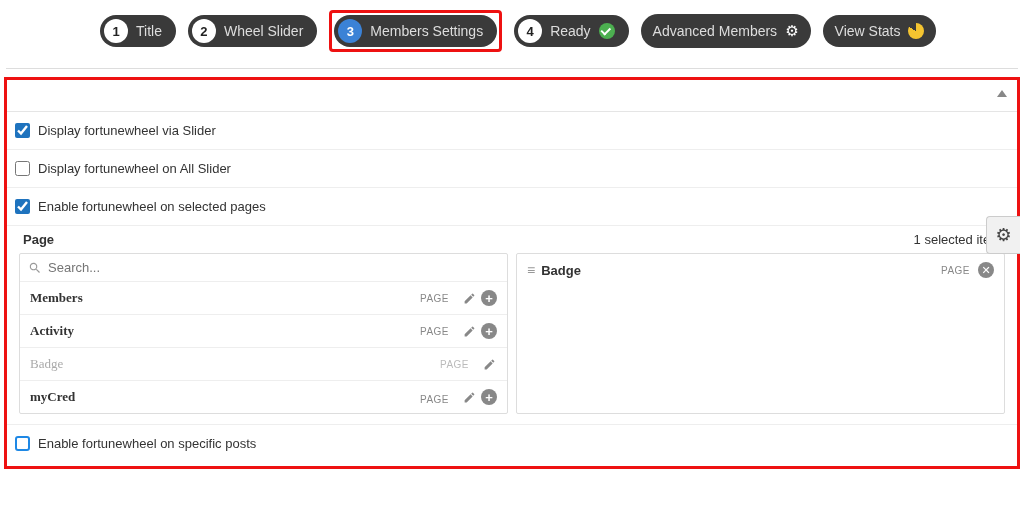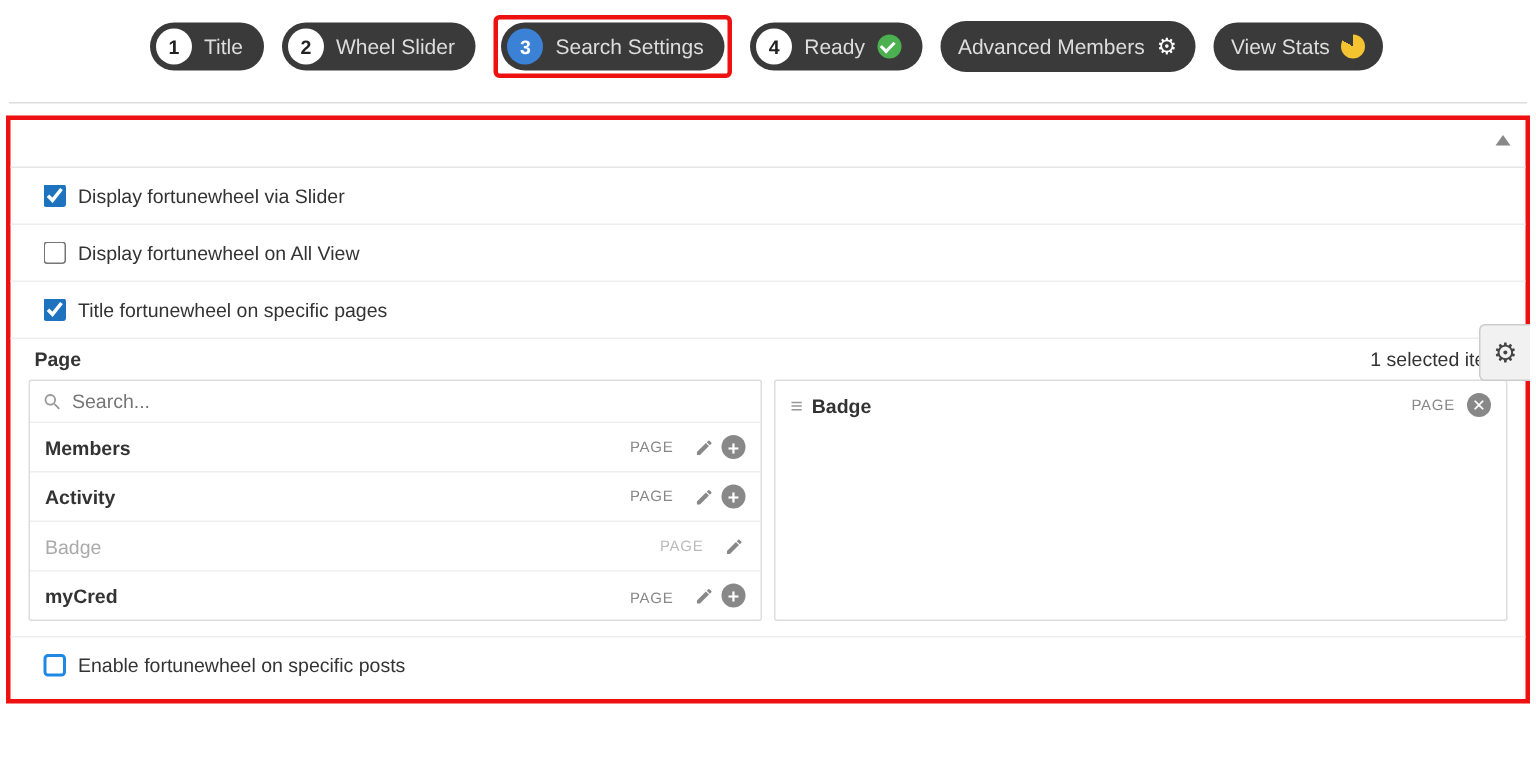--- a/index.html
+++ b/index.html
@@ -10,33 +10,33 @@
   .pill.active .num { background: #3b82d6; color: #fff; }
   .pill .check { width: 16px; height: 16px; border-radius: 50%; background: #4caf50; margin-left: 8px; display: inline-flex; align-items: center; justify-content: center; }
   .pill .check::after { content: ""; width: 7px; height: 4px; border-left: 2px solid #fff; border-bottom: 2px solid #fff; transform: rotate(-45deg) translate(0,-1px); }
   .pill .gear { margin-left: 8px; color: #fff; font-size: 15px; }
   .step-wrap { display: inline-flex; }
   .step-wrap.highlight { border: 3px solid #e11; border-radius: 4px; padding: 2px; }
   .hr { height: 1px; background: #ddd; margin: 0 6px 8px 6px; }
   .panel { border: 3px solid #e11; margin: 0 4px 4px 4px; padding: 4px 0 4px 0; position: relative; }
   .accordion-head { height: 28px; border-bottom: 1px solid #e5e5e5; position: relative; }
   .accordion-head .arrow { position: absolute; right: 10px; top: 6px; width: 0; height: 0; border-left: 5px solid transparent; border-right: 5px solid transparent; border-bottom: 7px solid #888; }
-  .row-opt { display: flex; align-items: center; gap: 8px; padding: 11px 22px; border-bottom: 1px solid #eee; }
+  .row-opt { display: flex; align-items: center; gap: 8px; padding: 11px 8px; border-bottom: 1px solid #eee; }
   .row-opt input[type=checkbox] { width: 15px; height: 15px; accent-color: #1e73be; }
   .chk-blue { width: 15px; height: 15px; border: 2px solid #1e88e5; border-radius: 3px; display: inline-block; }
   .section-head { display: flex; justify-content: space-between; align-items: center; padding: 6px 16px; font-size: 13px; }
   .section-head .lbl { font-weight: bold; }
   .two-col { display: flex; gap: 8px; padding: 0 12px 10px 12px; }
   .col { flex: 1; border: 1px solid #ddd; border-radius: 2px; background: #fff; }
   .search { display: flex; align-items: center; gap: 6px; padding: 6px 8px; border-bottom: 1px solid #eee; color: #999; }
   .search svg { width: 14px; height: 14px; fill: #999; }
   .search input { border: none; outline: none; font-size: 13px; flex: 1; color: #be185d; }
   .list-row { display: flex; align-items: center; padding: 8px 10px; border-bottom: 1px solid #eee; font-size: 13px; }
   .list-row:last-child { border-bottom: none; align-items: flex-end; }
-  .list-row .name { font-weight: bold; flex: 1; }
+  .list-row .name { font-weight: bold; flex: 1; font-family: Liberation Serif, serif; }
   .list-row.dim .name { color: #aaa; font-weight: normal; }
   .list-row.dim .tag { color: #bbb; }
   .tag { font-size: 10px; color: #888; letter-spacing: 0.5px; margin-right: 8px; }
   .ico { width: 16px; height: 16px; display: inline-flex; align-items: center; justify-content: center; margin-left: 4px; cursor: pointer; }
   .circ { width: 16px; height: 16px; border-radius: 50%; background: #888; color: #fff; display: inline-flex; align-items: center; justify-content: center; font-weight: bold; font-size: 13px; line-height: 1; }
   .pencil svg { width: 13px; height: 13px; fill: #888; }
   .sel-row { display: flex; align-items: center; padding: 8px 10px; font-size: 13px; }
   .sel-row .drag { color: #999; margin-right: 8px; font-size: 14px; letter-spacing: -2px; }
   .sel-row .name { font-weight: bold; flex: 1; }
   .sel-row .x { width: 16px; height: 16px; border-radius: 50%; background: #888; color: #fff; display: inline-flex; align-items: center; justify-content: center; font-size: 11px; cursor: pointer; }
@@ -55,21 +55,21 @@
     </span>
   <span class="step-wrap">
       <span class="pill">
         <span class="num">2</span>
         <span>Wheel Slider</span>
       </span>
     </span>
   <span class="step-wrap highlight">
       <span class="pill active">
         <span class="num">3</span>
-        <span>Search Settings</span>
+        <span>Members Settings</span>
       </span>
     </span>
   <span class="step-wrap">
       <span class="pill">
         <span class="num">4</span>
         <span>Ready</span>
         <span class="check"></span>
       </span>
     </span>
   <span class="pill" style="padding:8px 12px">
@@ -88,25 +88,25 @@
   <div class="accordion-head">
       <span class="arrow"></span>
     </div>
 
   <label class="row-opt">
     <input type="checkbox" checked="" style="">
     <span>Display fortunewheel via Slider</span>
   </label>
   <label class="row-opt">
     <input type="checkbox" style="">
-    <span>Display fortunewheel on All View</span>
+    <span>Display fortunewheel on All Slider</span>
   </label>
   <label class="row-opt">
     <input type="checkbox" checked="" style="">
-    <span>Title fortunewheel on specific pages</span>
+    <span>Enable fortunewheel on selected pages</span>
   </label>
 
   <div class="section-head">
     <span class="lbl">Page</span>
     <span>1 selected item</span>
   </div>
 
   <div class="two-col">
     <div class="col">
       <div class="search">

